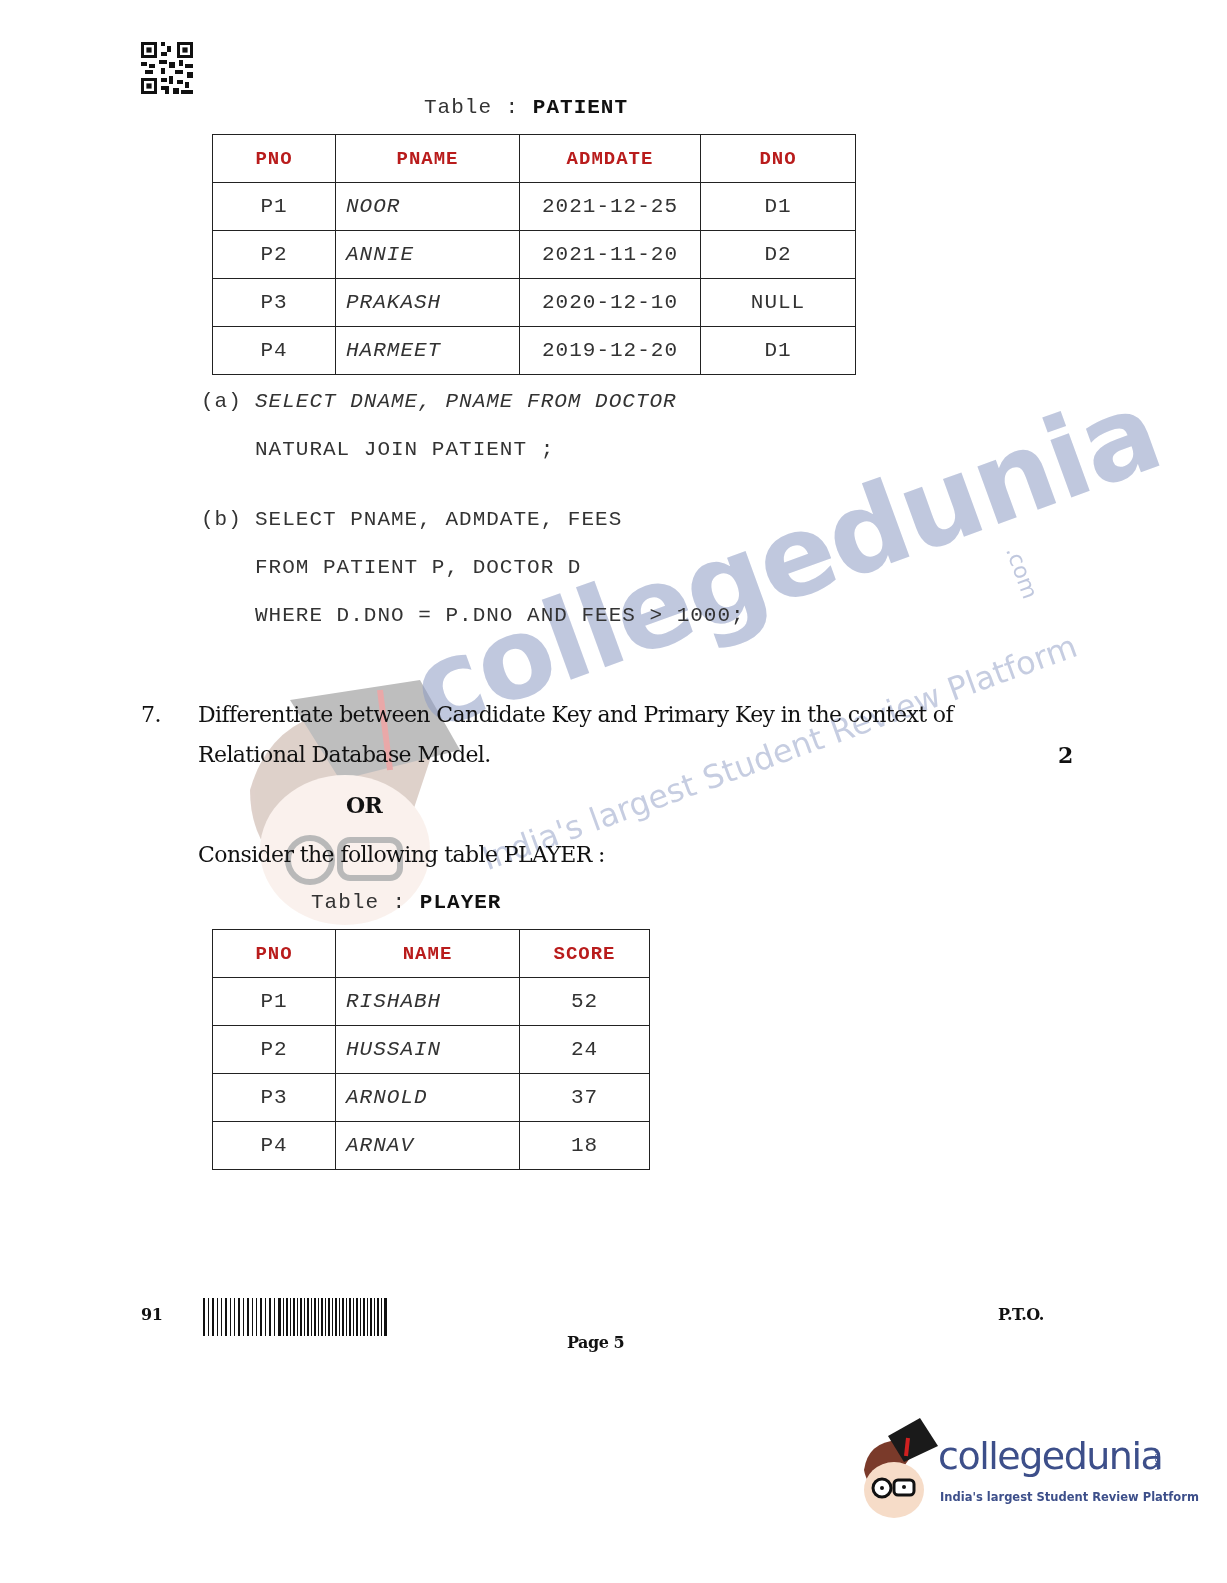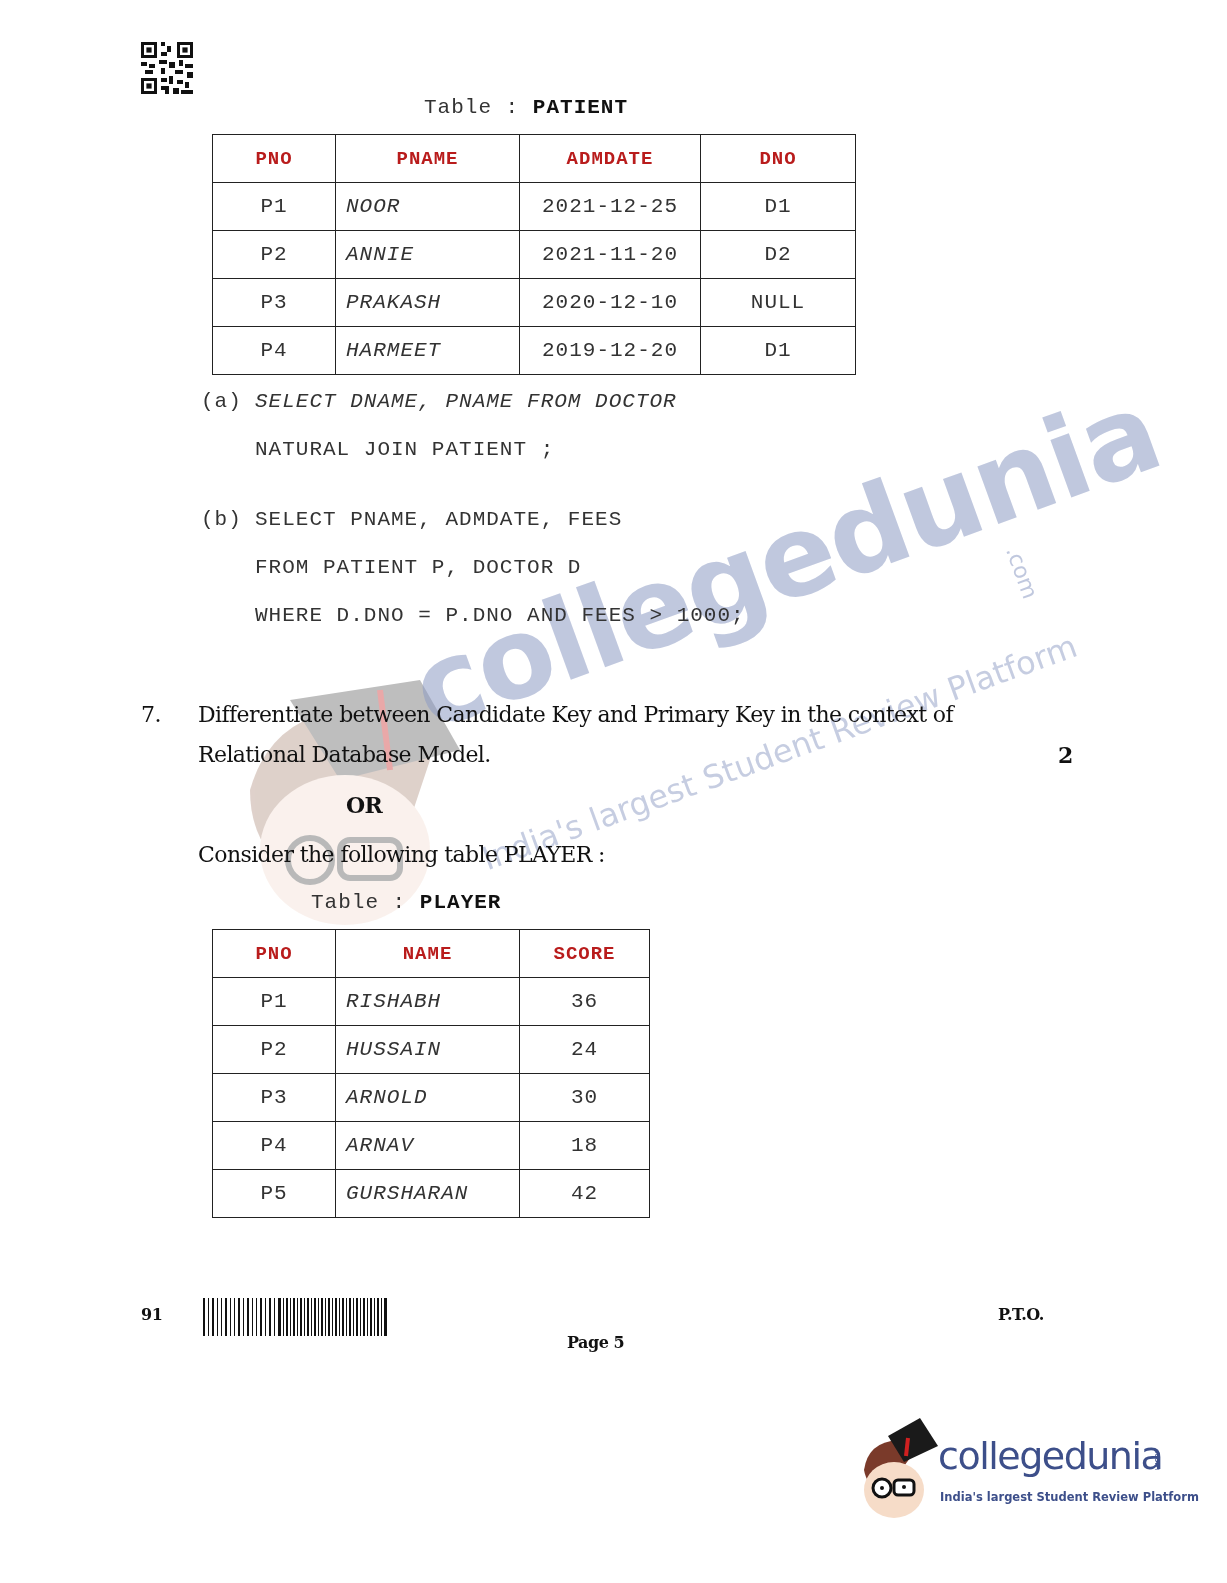--- a/index.html
+++ b/index.html
@@ -148,41 +148,36 @@
     </colgroup>
   <tbody>
       <tr>
     <th>PNO</th>
     <th>NAME</th>
     <th>SCORE</th>
   </tr>
   <tr>
     <td class="c">P1</td>
     <td class="l">RISHABH</td>
-    <td class="c">36</td>
+    <td class="c">52</td>
   </tr>
   <tr>
     <td class="c">P2</td>
     <td class="l">HUSSAIN</td>
     <td class="c">24</td>
   </tr>
   <tr>
     <td class="c">P3</td>
     <td class="l">ARNOLD</td>
-    <td class="c">30</td>
+    <td class="c">37</td>
   </tr>
   <tr>
     <td class="c">P4</td>
     <td class="l">ARNAV</td>
     <td class="c">18</td>
-  </tr>
-  <tr>
-    <td class="c">P5</td>
-    <td class="l">GURSHARAN</td>
-    <td class="c">42</td>
   </tr>
 </tbody>
   </table>
 
 <div class="abs footer" style="left:141px; top:1305px;">91</div>
 <svg class="abs" style="left:203px; top:1298px;" width="184" height="38">
   <g fill="#111">
     <rect x="0" y="0" width="2" height="38"></rect>
       <rect x="5" y="0" width="1" height="38"></rect>
       <rect x="9" y="0" width="2" height="38"></rect>

